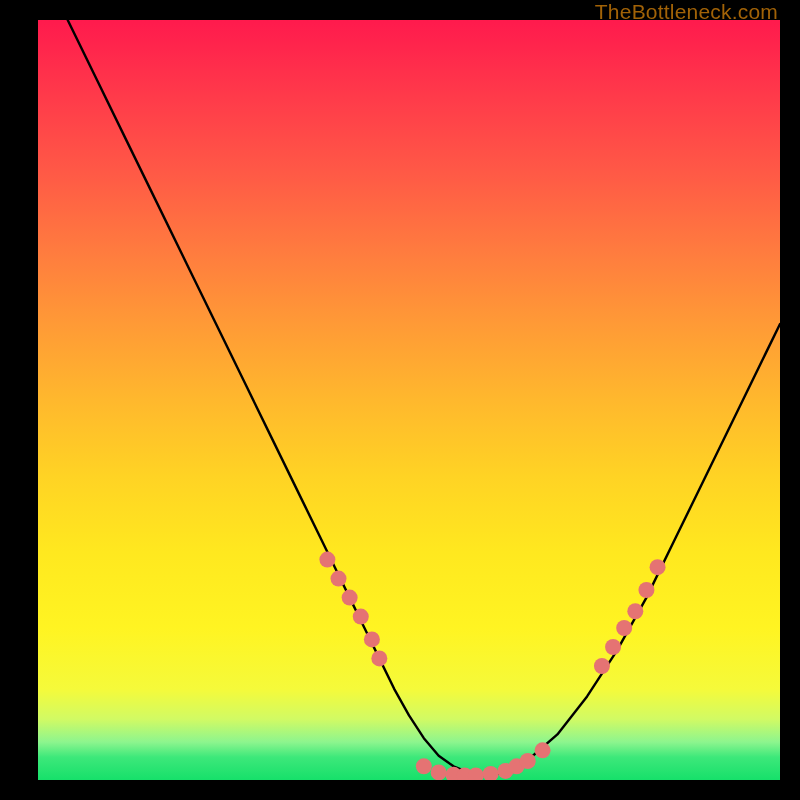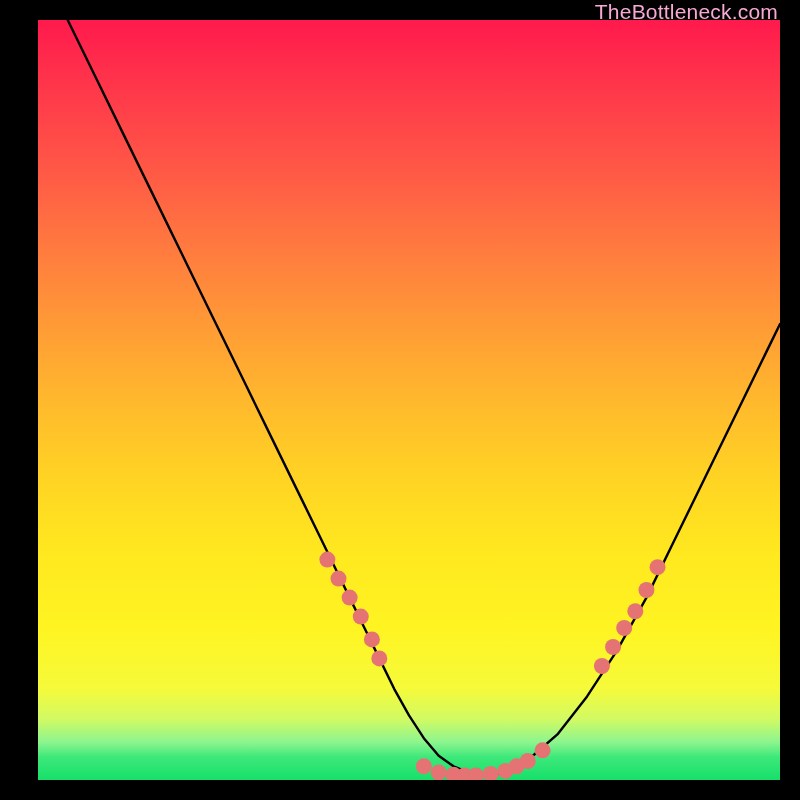--- a/index.html
+++ b/index.html
@@ -40,21 +40,21 @@
       #d1fa64 92%,
       #8df58e 95%,
       #3de87a 97%,
       #16e06a 100%
     );
   }
   .watermark {
     position: absolute;
     top: 0px;
     right: 22px;
-    color: #f9a8d4;
+    color: #a16207;
     font-size: 21px;
     font-weight: 500;
     letter-spacing: 0.2px;
     white-space: nowrap;
     user-select: none;
   }
   svg {
     position: absolute;
     left: 0;
     top: 0;

